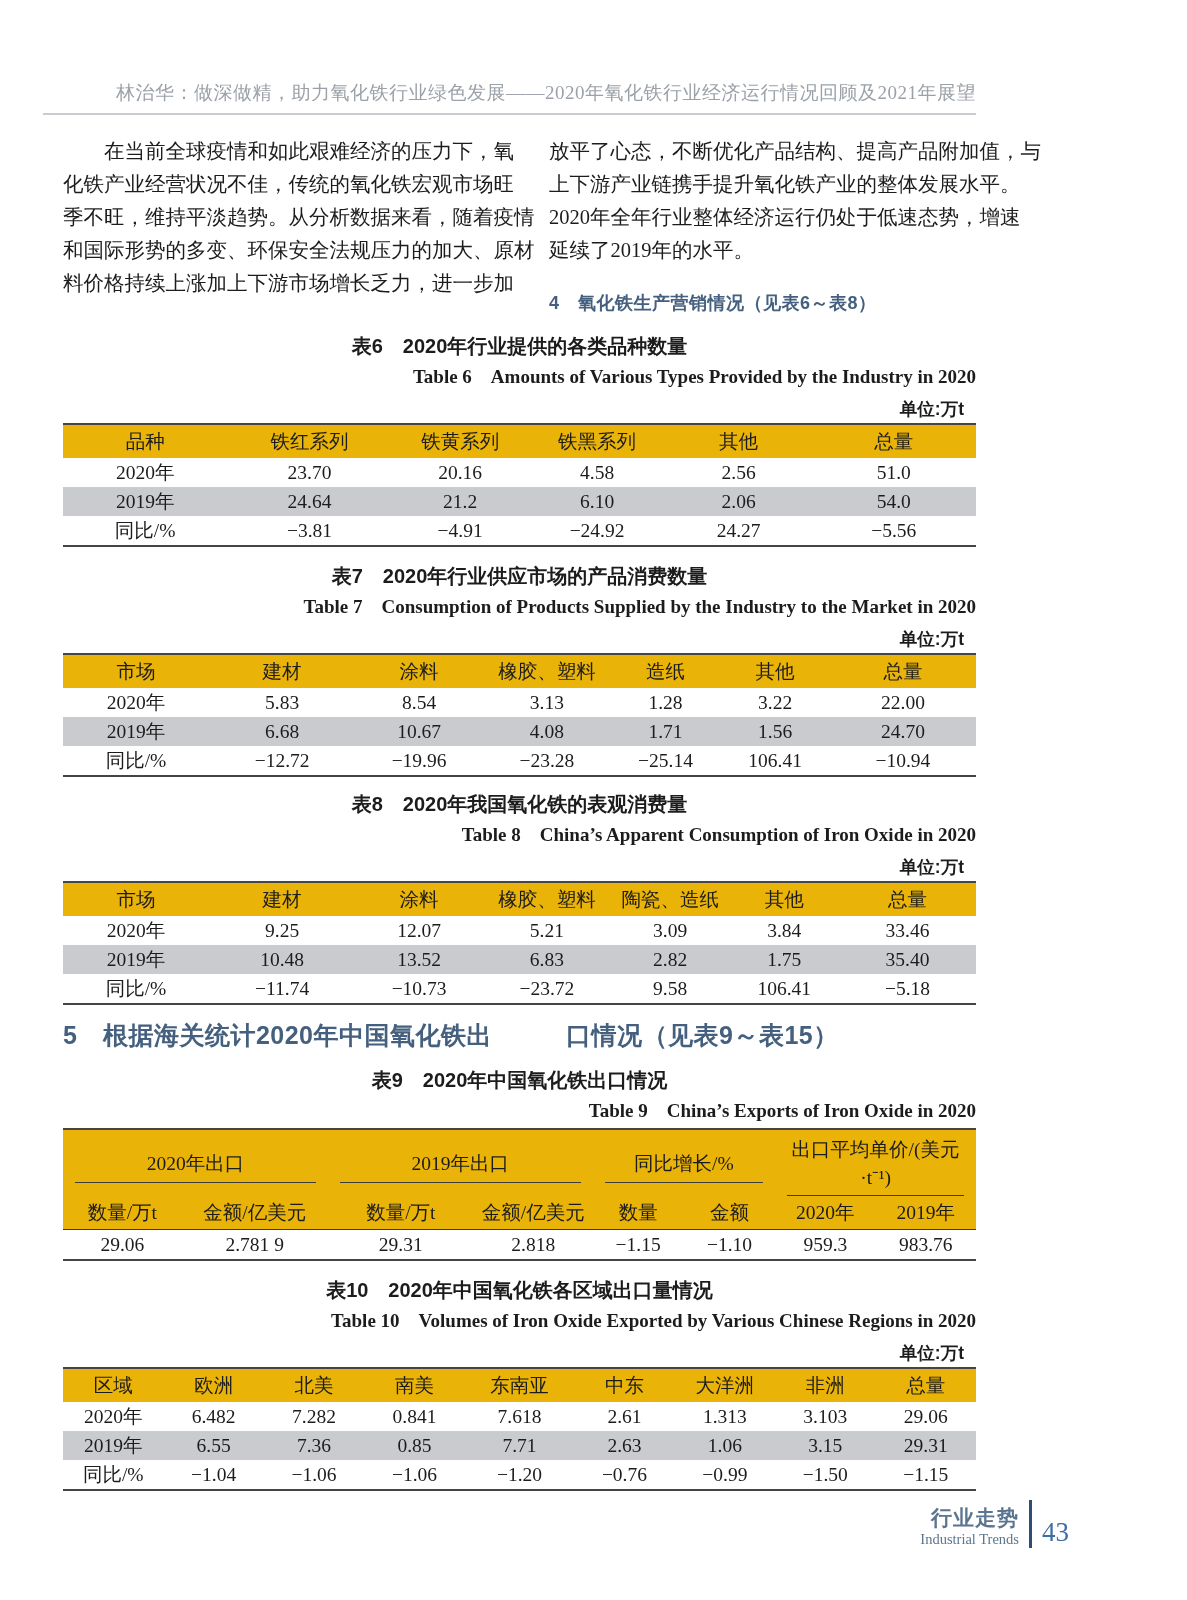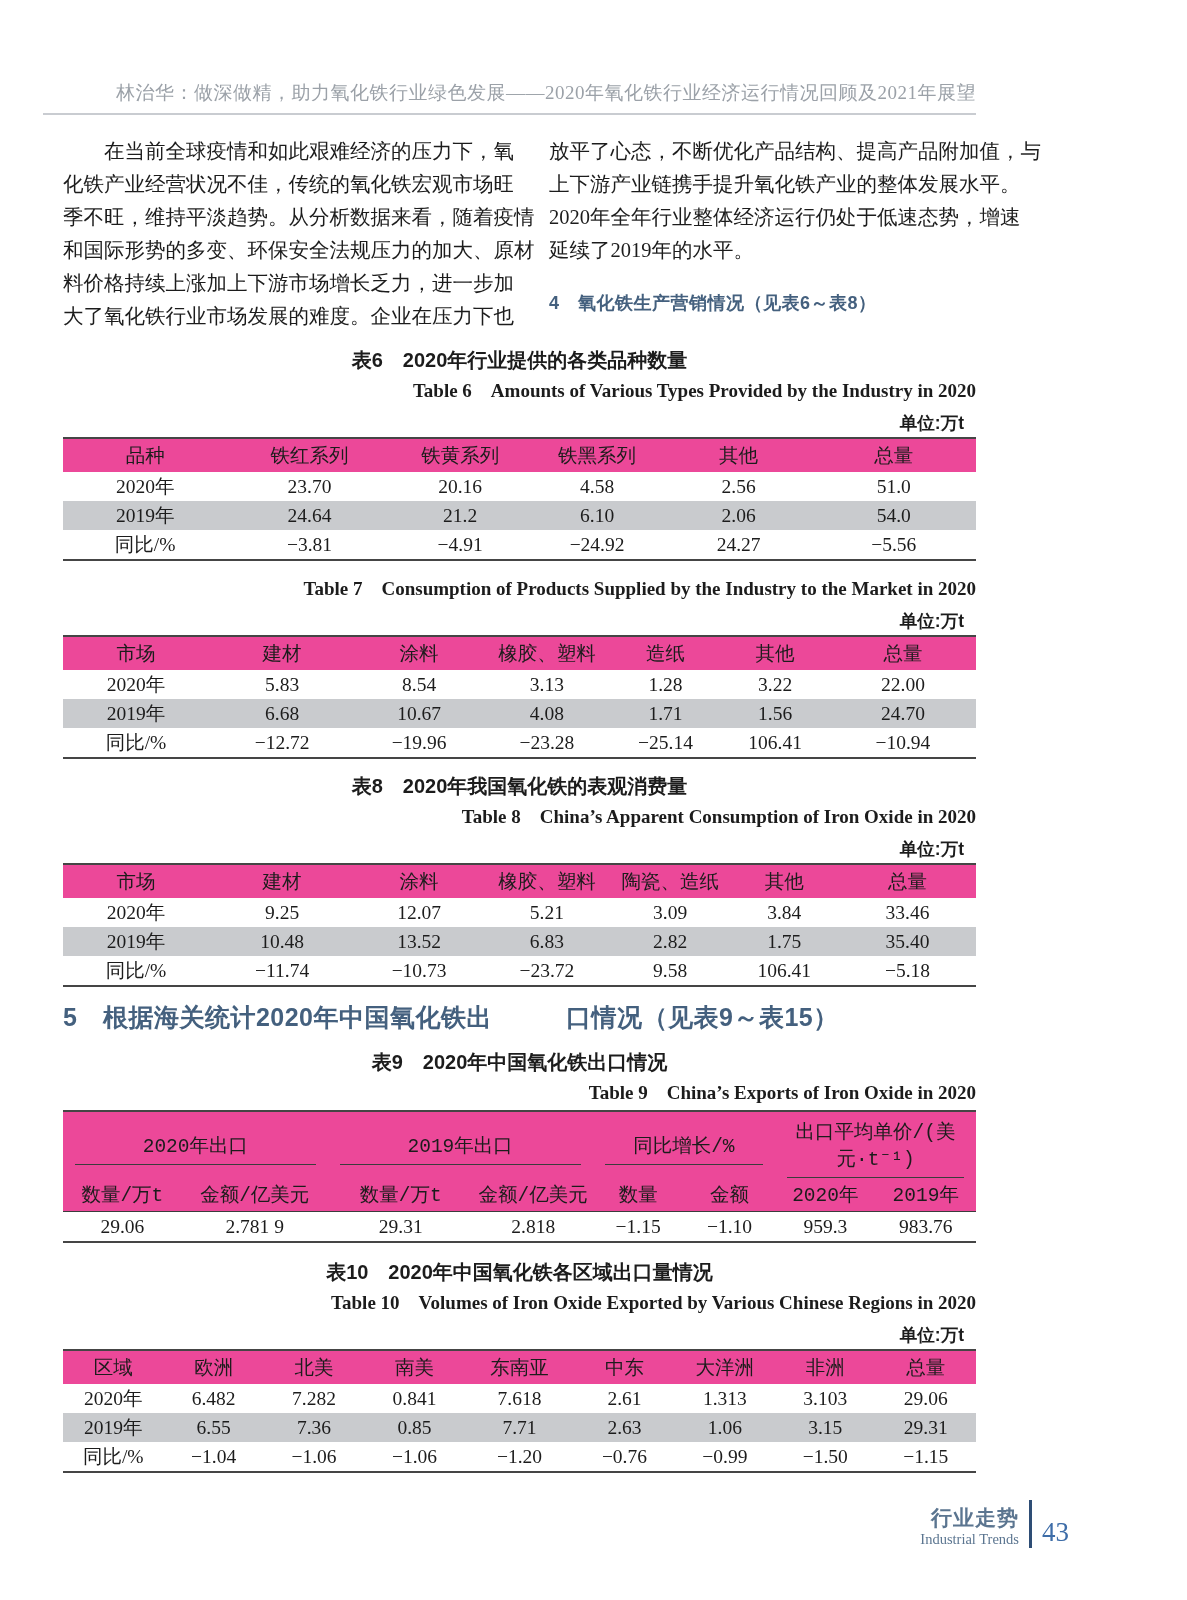--- a/index.html
+++ b/index.html
@@ -39,21 +39,21 @@
   .cap-cn{font-family:"Liberation Sans",sans-serif;font-weight:bold;font-size:20px;
           text-align:center;line-height:30px;}
   .cap-en{font-family:"Liberation Serif",serif;font-weight:bold;font-size:19px;
           text-align:right;line-height:28px;margin-top:2px;}
   .unit{font-family:"Liberation Sans",sans-serif;font-weight:bold;font-size:17.5px;
         text-align:right;margin-top:7px;padding-right:12px;line-height:22px;}
 
   table.t{width:100%;border-collapse:collapse;table-layout:fixed;
           border-top:2.5px solid #454545;border-bottom:2.5px solid #454545;
           font-size:19.5px;text-align:center;margin-top:3px;}
-  table.t thead th{background:#ec4899;font-weight:normal;height:33px;padding:0;font-family:Liberation Mono, monospace;}
+  table.t thead th{background:#eab308;font-weight:normal;height:33px;padding:0;}
   table.t tbody td{height:29px;padding:0;}
   table.t.alt tbody tr:nth-child(even) td{background:#c9cbce;}
 
   
   .t9 thead th{background:#b3b5b9;}
   .t9 .gth{padding:0 12px;height:34px;}
   .gspan{display:block;padding:6px 0 5px;border-bottom:1.5px solid #3c3c3c;font-size:19.5px;}
   .t9 .srow th{border-bottom:1.5px solid #3c3c3c;height:33px;}
   .t9 tbody td{height:37px;}
 
@@ -76,21 +76,20 @@
     <div class="rhead">林治华：做深做精，助力氧化铁行业绿色发展——2020年氧化铁行业经济运行情况回顾及2021年展望</div>
     <div class="rline"></div>
 
     <div class="cols">
       <div class="col">
           <div class="tline">　　在当前全球疫情和如此艰难经济的压力下，氧</div>
           <div class="tline">化铁产业经营状况不佳，传统的氧化铁宏观市场旺</div>
           <div class="tline">季不旺，维持平淡趋势。从分析数据来看，随着疫情</div>
           <div class="tline">和国际形势的多变、环保安全法规压力的加大、原材</div>
           <div class="tline">料价格持续上涨加上下游市场增长乏力，进一步加</div>
-          <div class="tline">大了氧化铁行业市场发展的难度。企业在压力下也</div>
         </div>
       <div class="col">
         <div>
             <div class="tline">放平了心态，不断优化产品结构、提高产品附加值，与</div>
             <div class="tline">上下游产业链携手提升氧化铁产业的整体发展水平。</div>
             <div class="tline">2020年全年行业整体经济运行仍处于低速态势，增速</div>
             <div class="tline">延续了2019年的水平。</div>
           </div>
         <h2 class="sec">4　氧化铁生产营销情况（见表6～表8）</h2>
       </div>
@@ -142,20 +141,21 @@
               <td>−4.91</td>
               <td>−24.92</td>
               <td>24.27</td>
               <td>−5.56</td>
             </tr>
           </tbody>
       </table>
     </div>
 
     <div class="tb mt14">
+      <div class="cap-cn">表7　2020年行业供应市场的产品消费数量</div>
       <div class="cap-en">Table 7　Consumption of Products Supplied by the Industry to the Market in 2020</div>
       <div class="unit">单位:万t</div>
       <table class="t alt">
         <colgroup>
             <col style="width:16%">
             <col style="width:16%">
             <col style="width:14%">
             <col style="width:14%">
             <col style="width:12%">
             <col style="width:12%">

